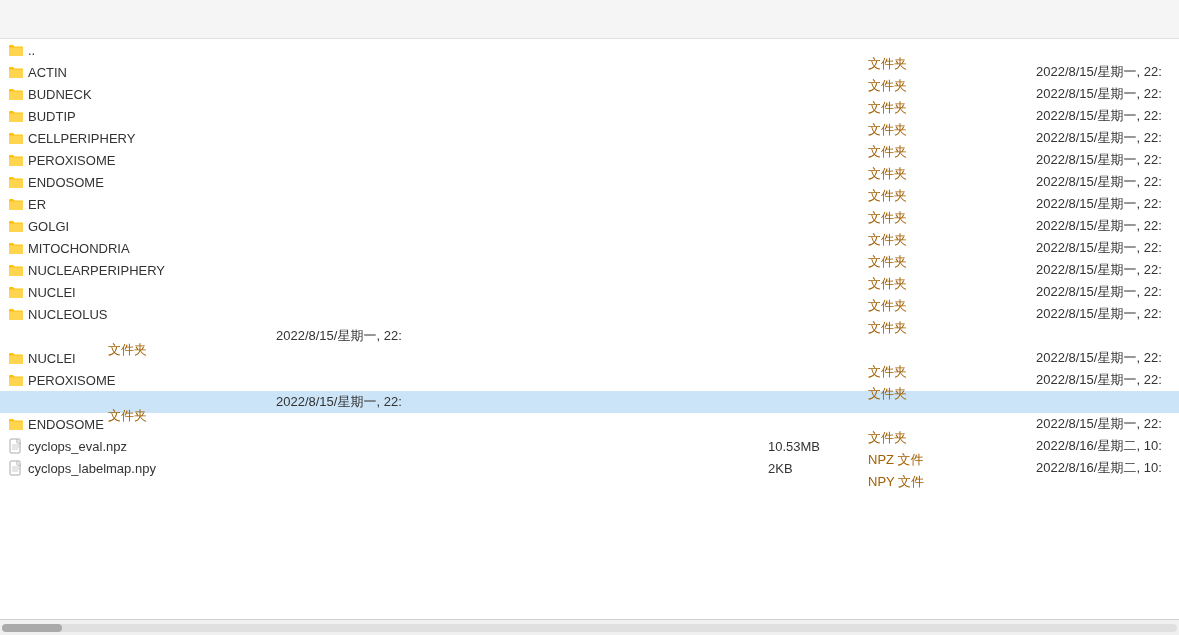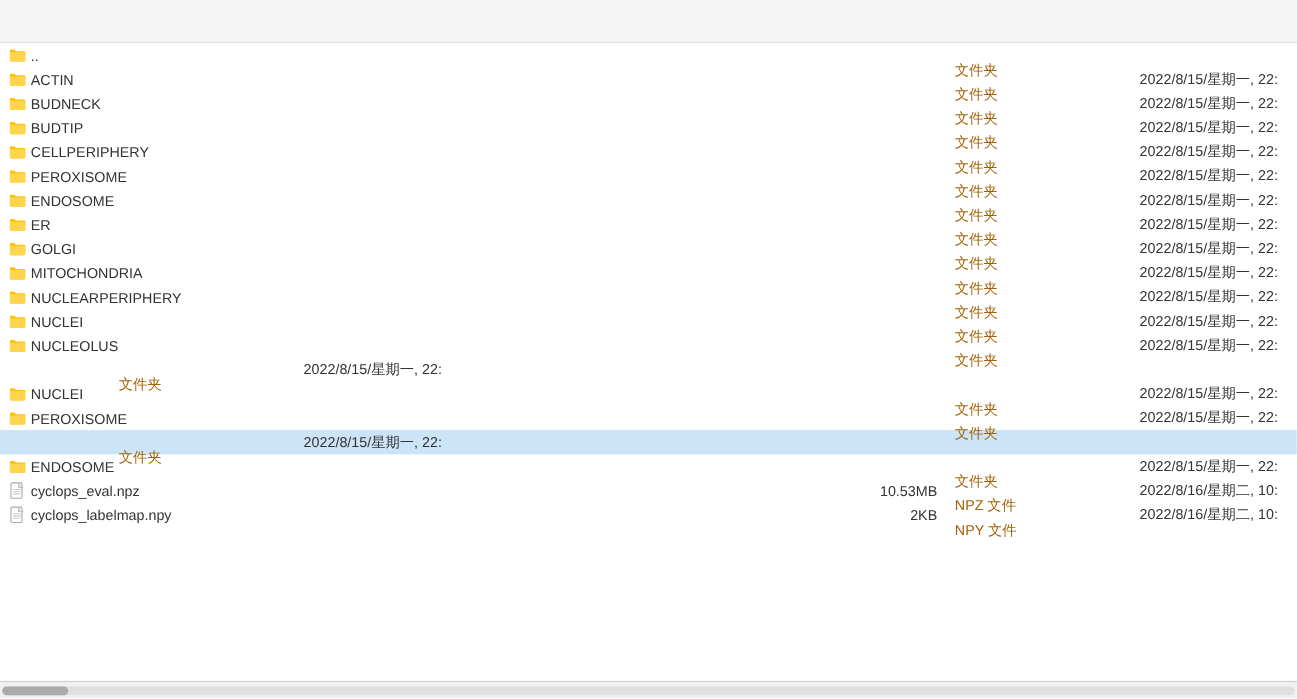--- a/index.html
+++ b/index.html
@@ -32,21 +32,20 @@
       color: #333;
       display: flex;
       align-items: center;
       gap: 4px;
     }
     .col-size {
       width: 100px;
       padding: 3px 8px;
       font-size: 13px;
       color: #333;
-      text-align: right;
     }
     .col-type {
       width: 120px;
       padding: 3px 8px;
       font-size: 13px;
       color: #a16207;
       margin-top: 28px;
     }
     .col-modified {
       flex: 1;

